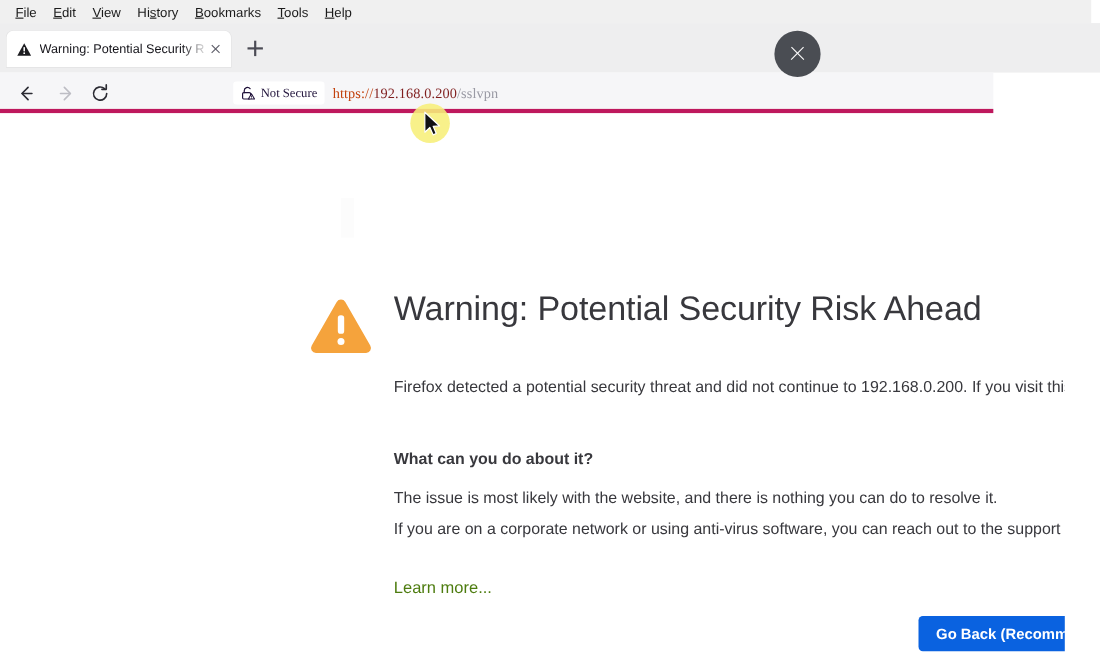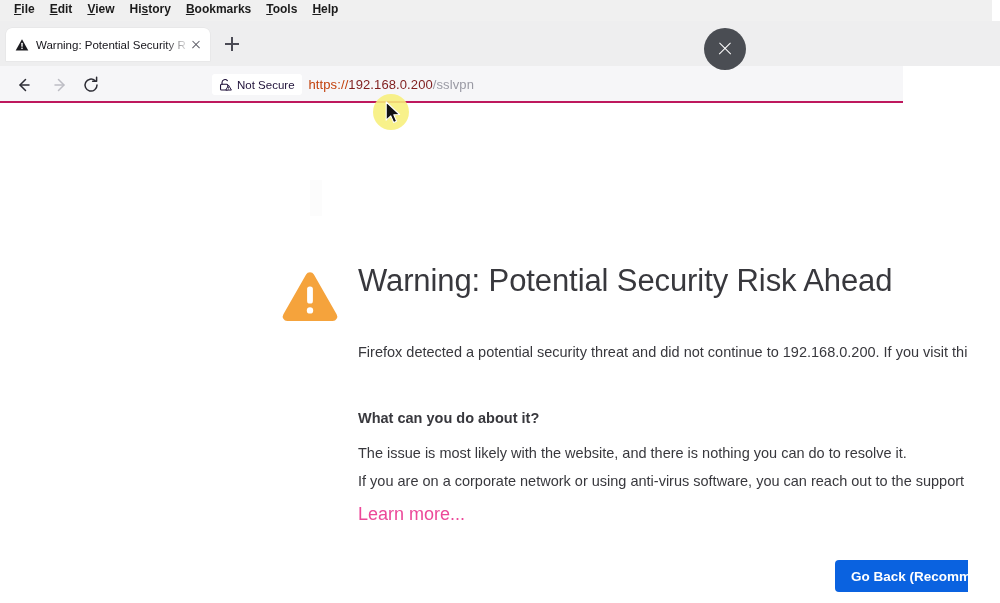--- a/index.html
+++ b/index.html
@@ -22,23 +22,23 @@
     overflow: hidden;
   }
 
   
   .menubar {
     position: absolute;
     left: 0; top: 0;
     width: 992px; height: 21px;
     background: #f0f0f0;
     display: flex;
+    align-items: center;
     padding-left: 7px;
     box-sizing: border-box;
-    font-weight: bold;
   }
   .menu-item {
     font-size: 12px;
     color: #1b1b1b;
     padding: 2px 8px 2px 7px;
     line-height: 14px;
     white-space: nowrap;
     cursor: default;
   }
   .menu-item .ak {
@@ -110,22 +110,23 @@
   }
   .newtab::before { left: 5px; top: 11.4px; width: 14px; height: 1.3px; }
   .newtab::after  { left: 11.4px; top: 5px; width: 1.3px; height: 14px; }
 
   
   .navbar {
     position: absolute;
     left: 0; top: 66px;
     width: 903px; height: 37px;
     background: #f6f6f8;
-    border-bottom: 2px solid #be185d;
+    border-bottom: 4px solid #be185d;
     box-sizing: border-box;
+    font-family: Liberation Serif, serif;
   }
   .navbtn {
     position: absolute;
     top: 6px;
     width: 26px; height: 26px;
     cursor: pointer;
   }
   .navbtn svg { display: block; }
   #btn-back    { left: 10px; }
   #btn-forward { left: 48px; }
@@ -211,23 +212,23 @@
     font-size: 14.5px;
     line-height: 22px;
     color: #38383d;
   }
   #p-intro   { top: 238px; }
   #p-sub     { top: 304px; font-weight: bold; font-size: 14.5px; }
   #p-resolve { top: 339px; }
   #p-support { top: 367px; }
   .learn {
     position: absolute;
-    left: 77px; top: 401px;
-    font-size: 18px;
-    color: #ec4899;
+    left: 77px; top: 423px;
+    font-size: 15px;
+    color: #4d7c0f;
     cursor: pointer;
   }
 
   .btnrow {
     position: absolute;
     left: 77px; top: 457px;
     width: 700px;
     height: 34px;
   }
   .btn {

